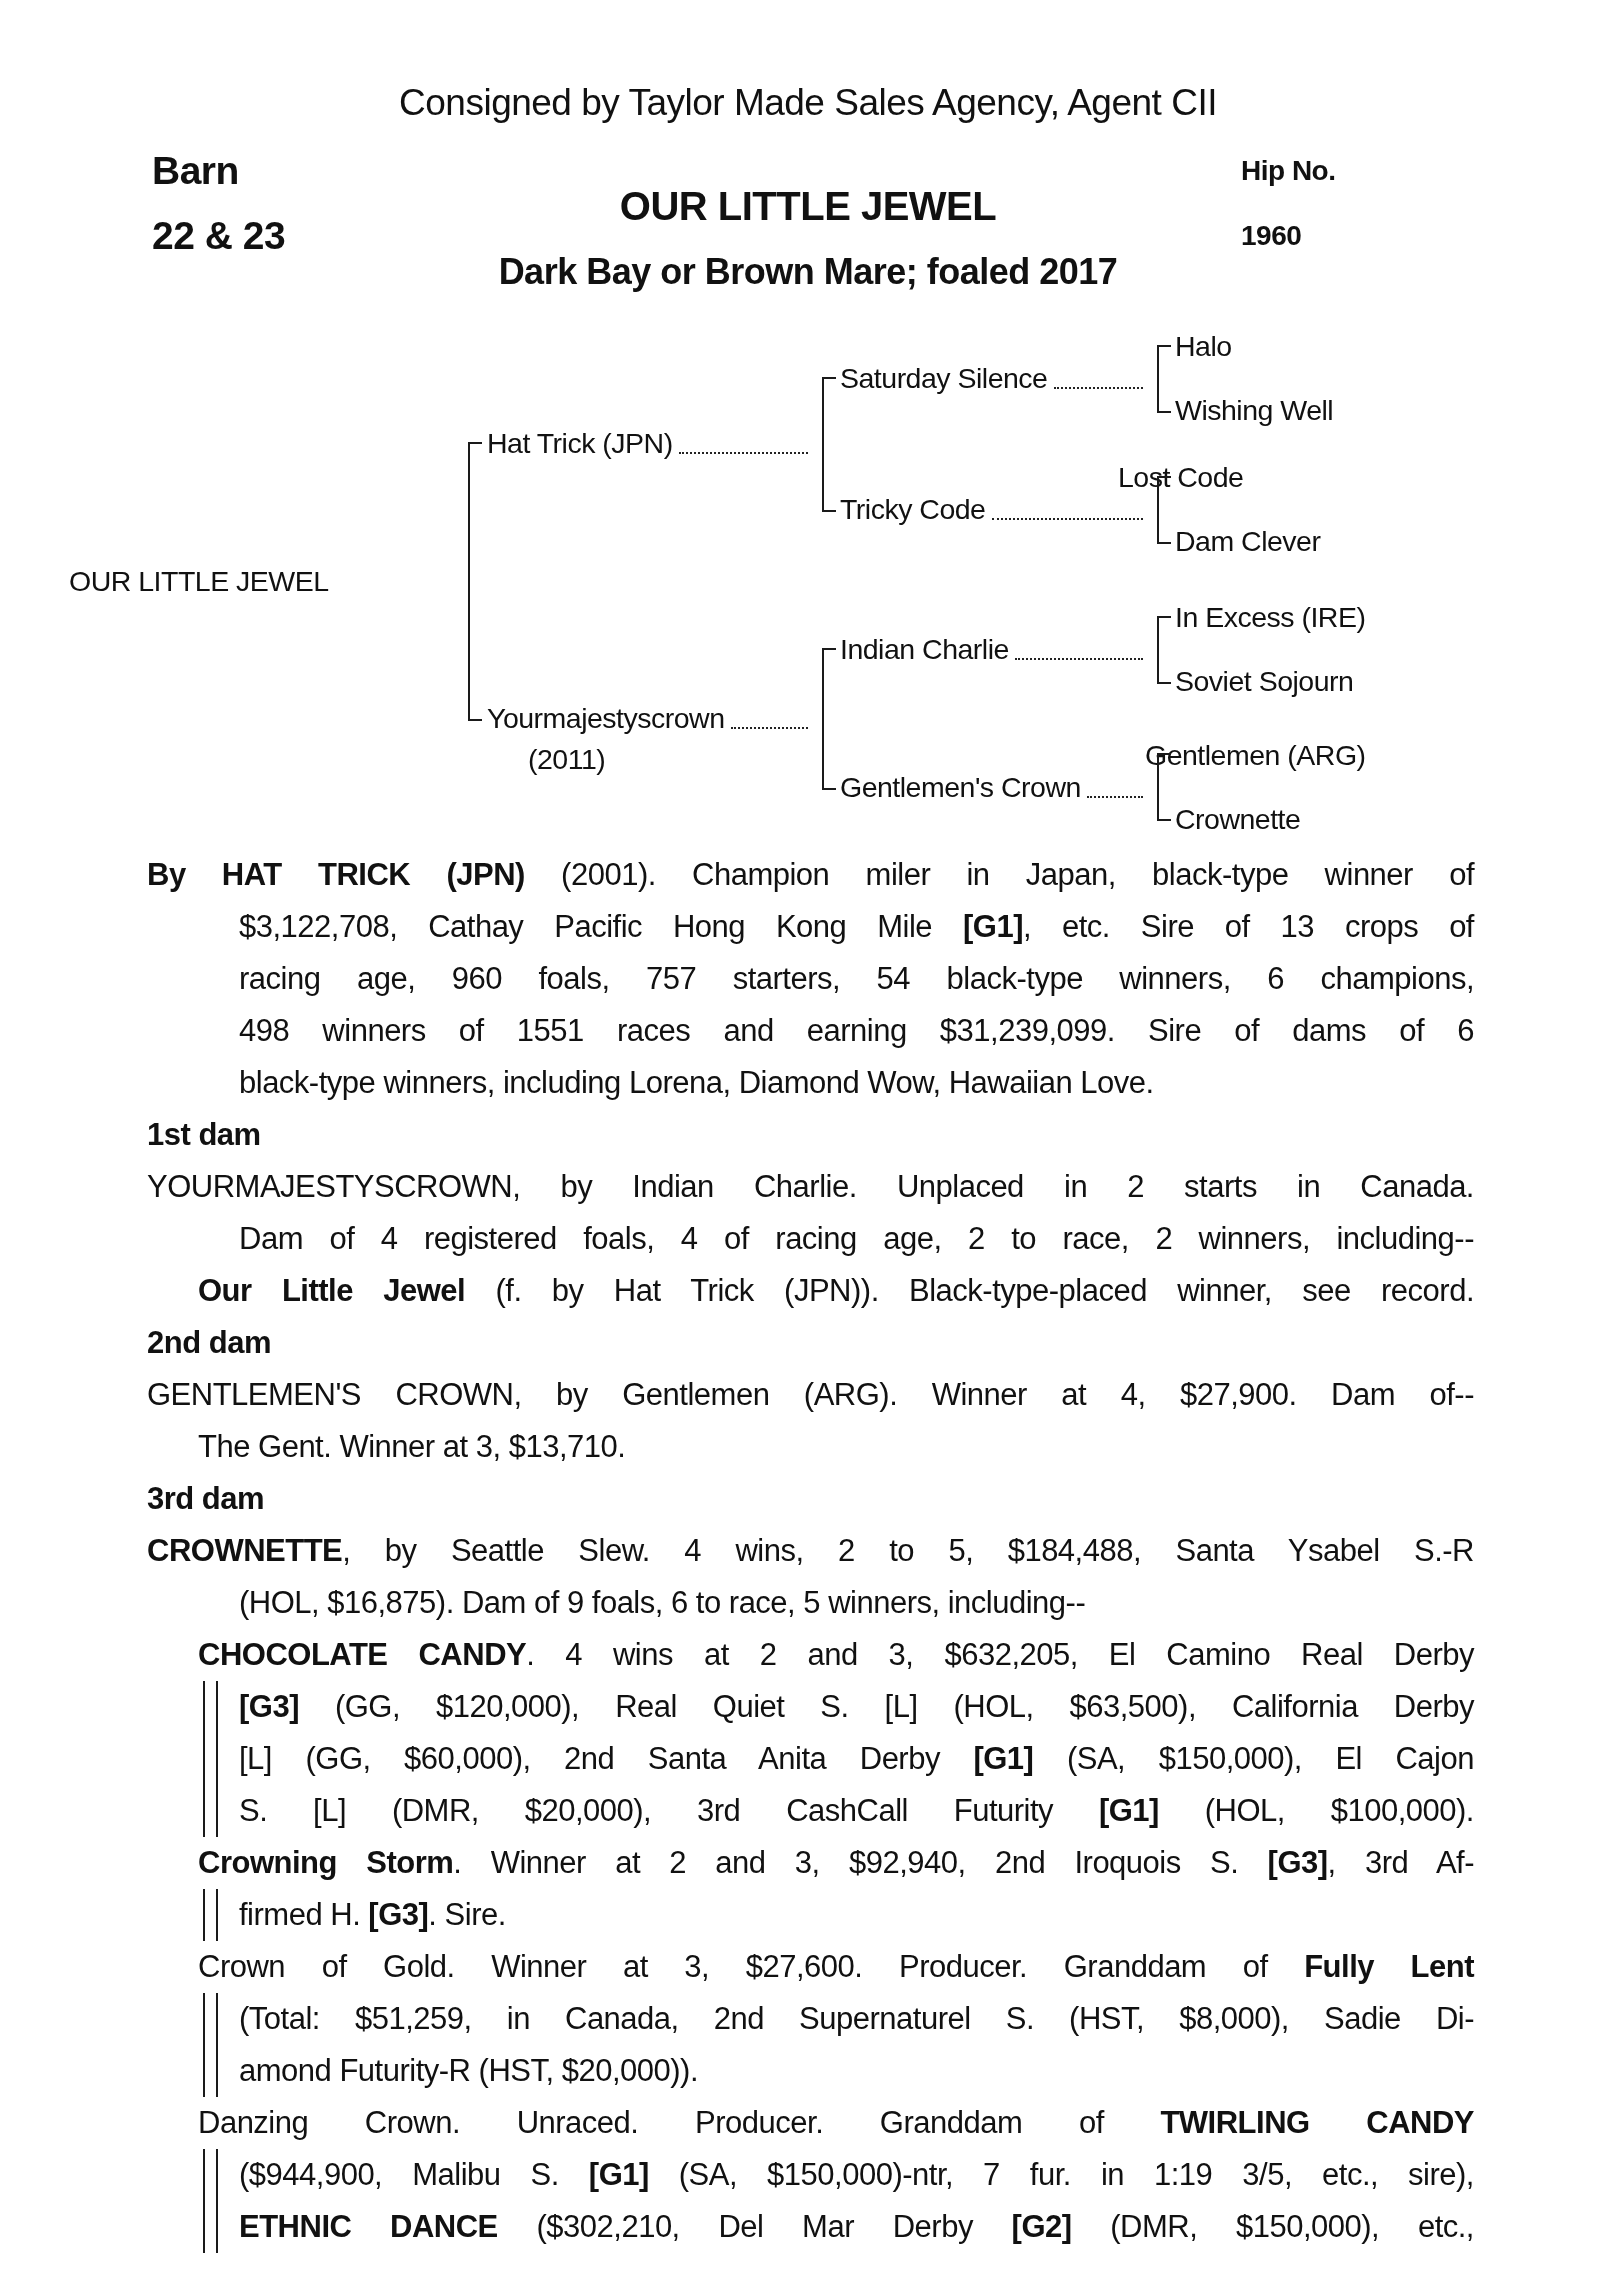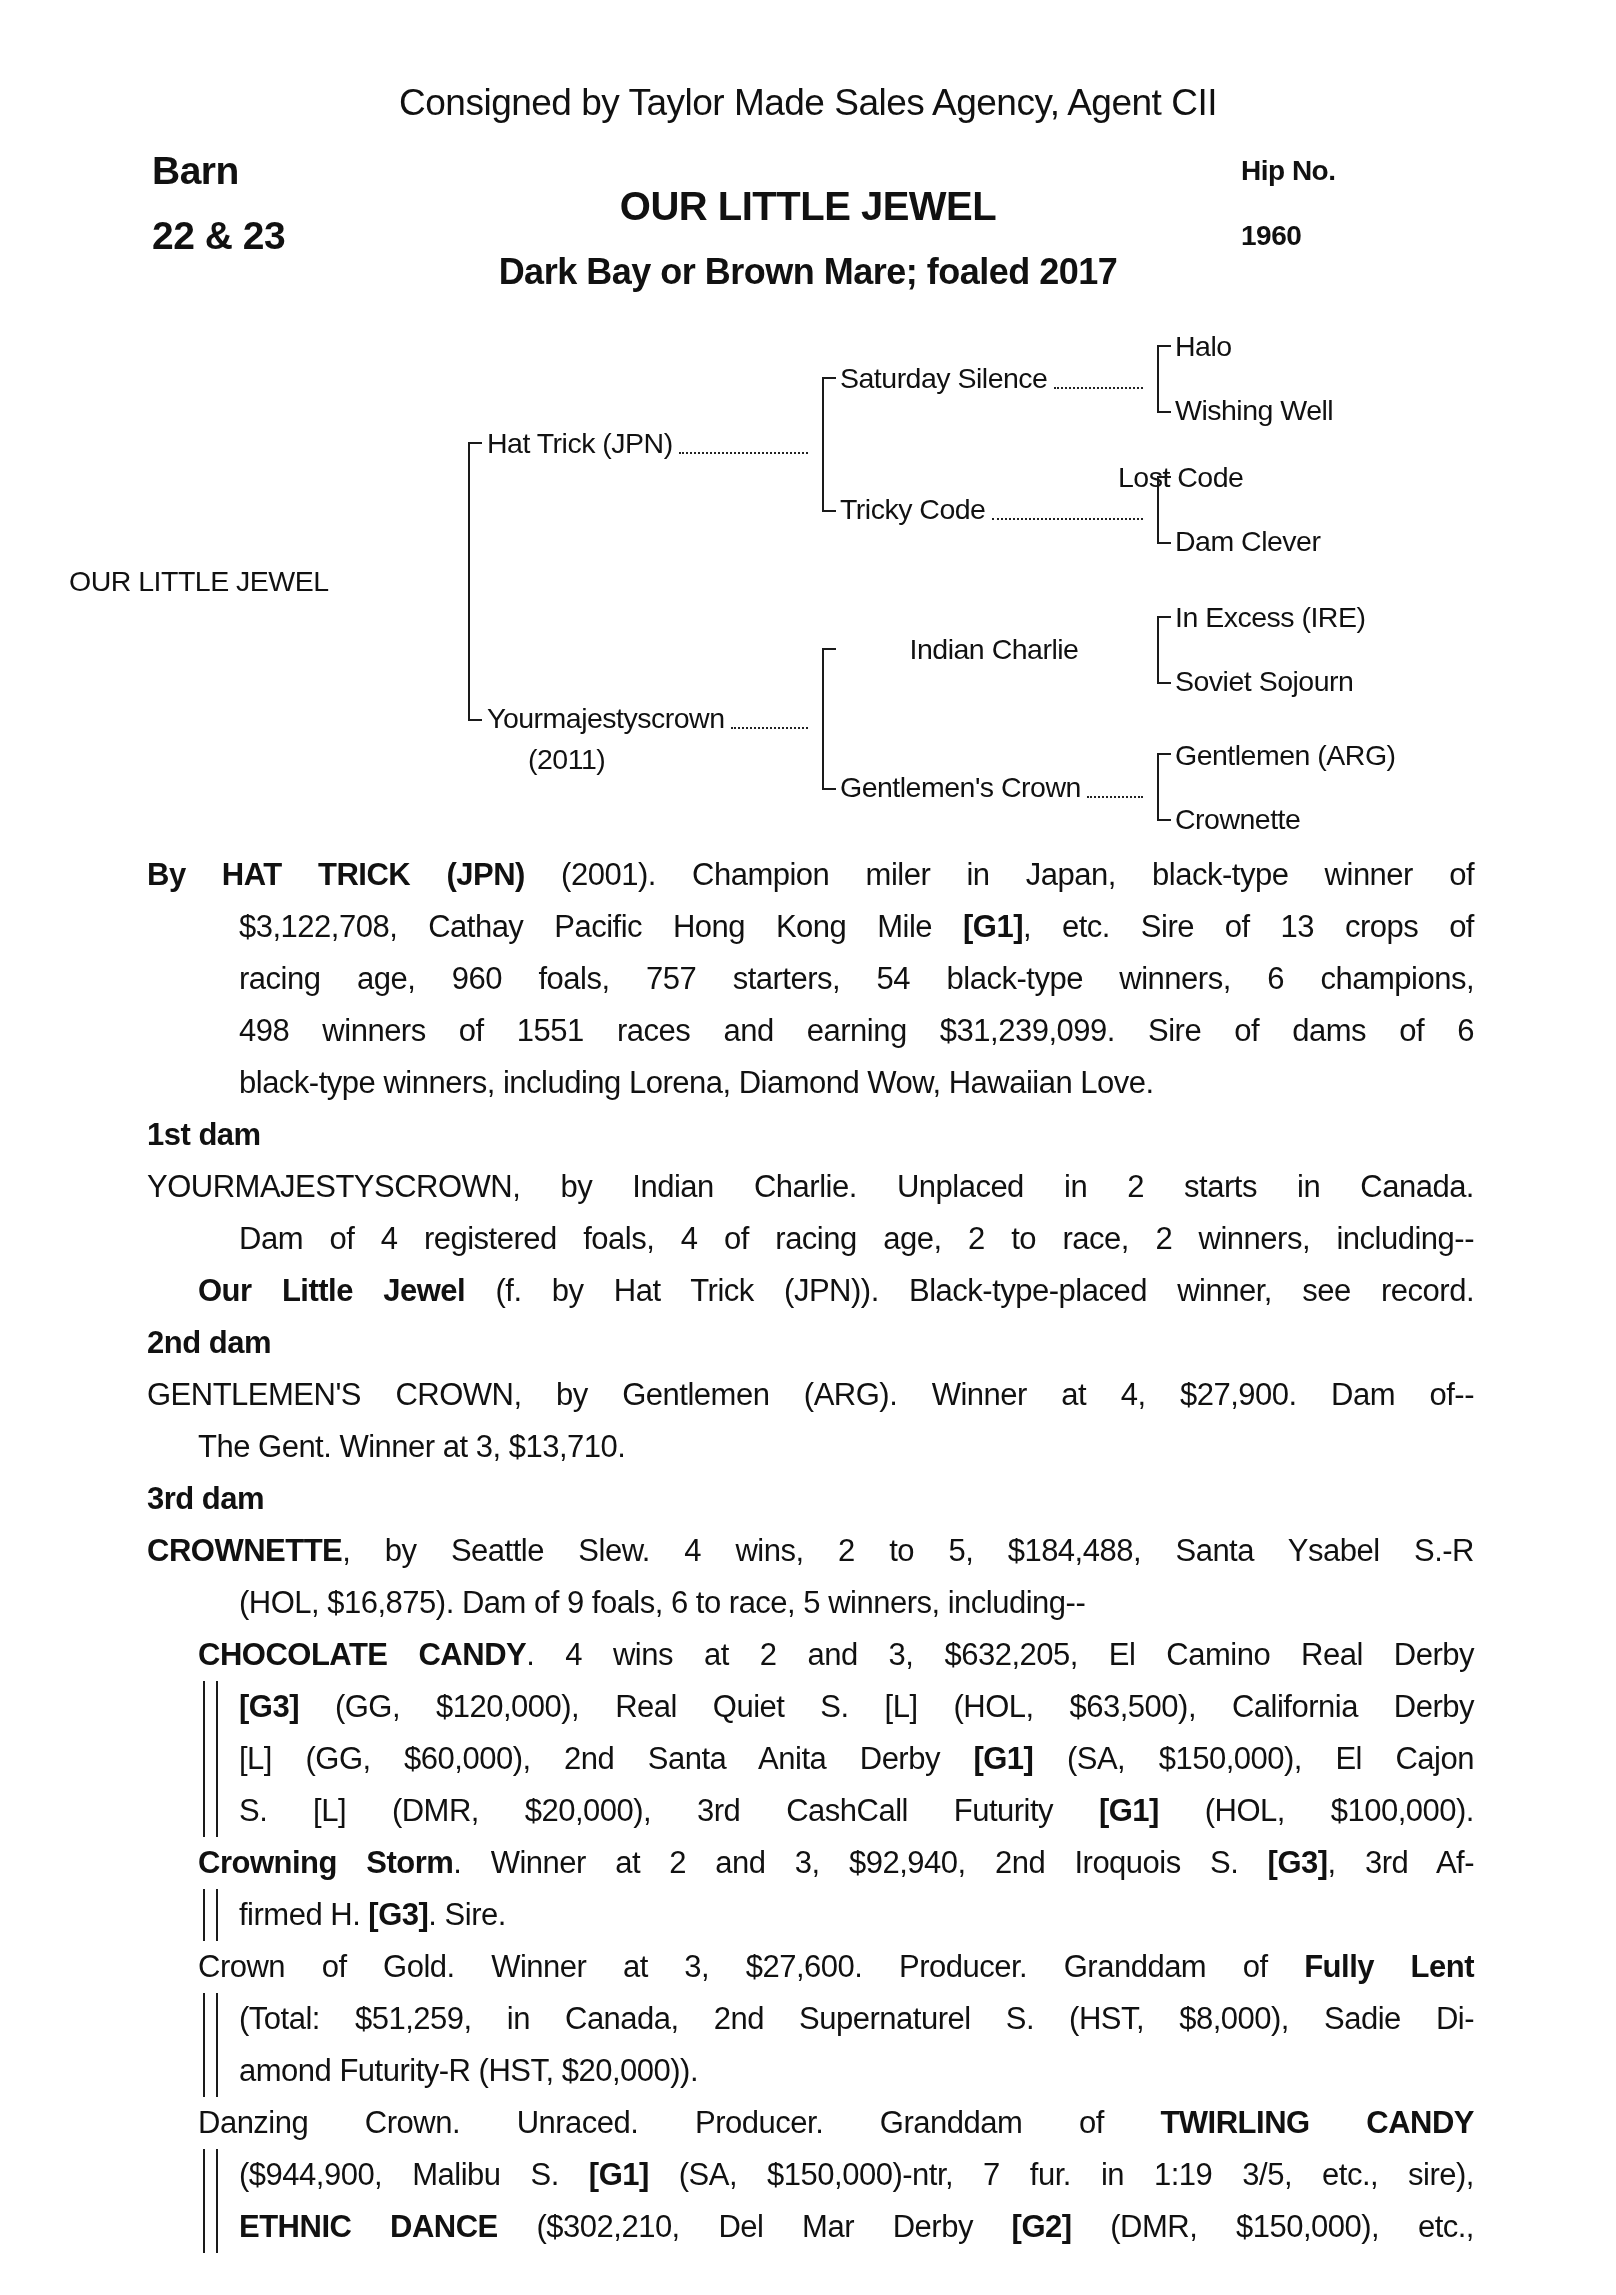--- a/index.html
+++ b/index.html
@@ -72,21 +72,21 @@
         <span class="pname">(2011)</span>
       </div>
       <div class="plabel" style="left: 840px; top: 43px; width: 308px;">
         <span class="pname">Saturday Silence</span>
         <span class="leader"></span>
       </div>
       <div class="plabel" style="left: 840px; top: 174px; width: 308px;">
         <span class="pname">Tricky Code</span>
         <span class="leader"></span>
       </div>
-      <div class="plabel" style="left: 840px; top: 314px; width: 308px; flex-direction: column;">
+      <div class="plabel" style="left: 840px; top: 314px; width: 308px;">
         <span class="pname">Indian Charlie</span>
         <span class="leader"></span>
       </div>
       <div class="plabel" style="left: 840px; top: 452px; width: 308px;">
         <span class="pname">Gentlemen's Crown</span>
         <span class="leader"></span>
       </div>
       <div class="plabel" style="left: 1175px; top: 11px; width: 404px;">
         <span class="pname">Halo</span>
       </div>
@@ -98,21 +98,21 @@
       </div>
       <div class="plabel" style="left: 1175px; top: 206px; width: 404px;">
         <span class="pname">Dam Clever</span>
       </div>
       <div class="plabel" style="left: 1175px; top: 282px; width: 404px;">
         <span class="pname">In Excess (IRE)</span>
       </div>
       <div class="plabel" style="left: 1175px; top: 346px; width: 404px;">
         <span class="pname">Soviet Sojourn</span>
       </div>
-      <div class="plabel" style="left: 1175px; top: 420px; width: 404px;">
+      <div class="plabel" style="left: 1145px; top: 420px; width: 404px;">
         <span class="pname">Gentlemen (ARG)</span>
       </div>
       <div class="plabel" style="left: 1175px; top: 484px; width: 404px;">
         <span class="pname">Crownette</span>
       </div>
       <div class="brk" style="left: 1157px; top: 24px; height: 64px;"></div>
       <div class="brk" style="left: 1157px; top: 155px; height: 64px;"></div>
       <div class="brk" style="left: 1157px; top: 295px; height: 64px;"></div>
       <div class="brk" style="left: 1157px; top: 432px; height: 64px;"></div>
       <div class="brk" style="left: 822px; top: 56px; height: 131px;"></div>

